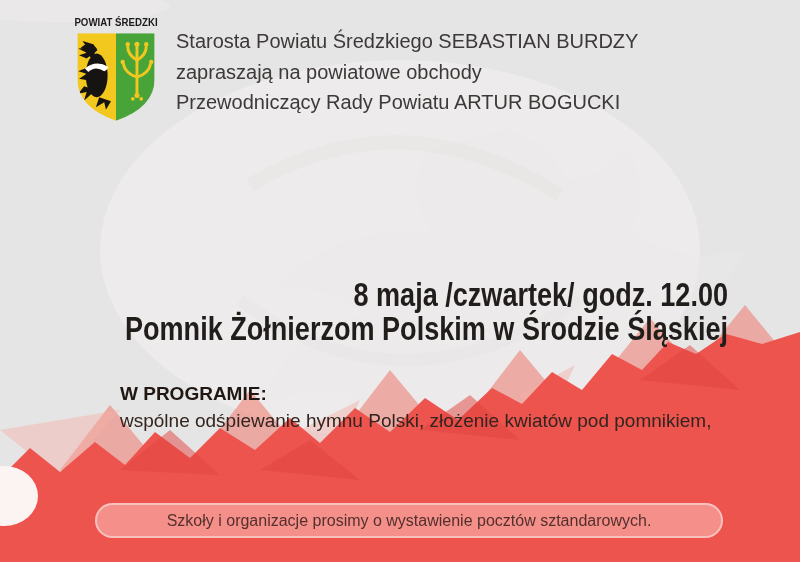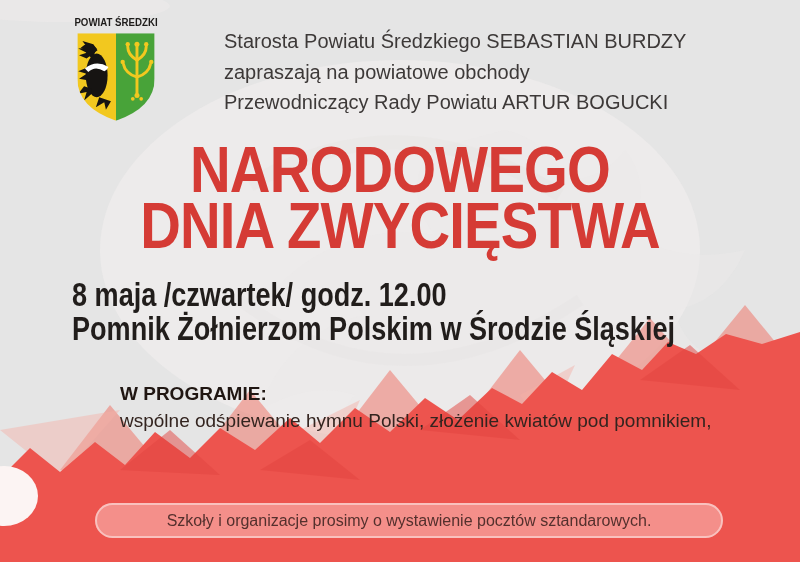--- a/index.html
+++ b/index.html
@@ -15,29 +15,29 @@
   .logo{left:64px;top:16px;width:104px;text-align:center;}
   .logo-caption{
     font-size:11px;font-weight:700;color:#1d1b1a;letter-spacing:0;
     transform:scaleX(.88);transform-origin:center;white-space:nowrap;
   }
   .logo svg{display:block;margin:2px auto 0 auto;}
 
   
   .header{left:176px;top:26px;width:520px;color:#3d3938;
     font-size:20px;line-height:30.5px;font-weight:500;}
-  .header div{white-space:nowrap;margin-left:48px;}
+  .header div{white-space:nowrap;}
 
   
   .title{left:0;top:142px;width:800px;text-align:center;color:#d53b35;
     font-weight:700;font-size:64px;line-height:56px;letter-spacing:-1px;}
   .title > div{transform:scaleX(.88);transform-origin:center;white-space:nowrap;}
 
   
-  .when{left:0;top:278px;width:800px;text-align:left;color:#211d1b;
+  .when{left:0;top:278px;width:800px;text-align:right;color:#211d1b;
     font-weight:700;font-size:33px;line-height:34px;}
   .when > div{transform:scaleX(.82);transform-origin:center;white-space:nowrap;}
 
   
   .program{left:100px;top:381px;width:640px;color:#33241f;
     font-size:19px;line-height:28.5px;margin-left:20px;}
   .program-heading{font-weight:700;color:#201612;font-size:19px;line-height:26px;}
   .program div{white-space:nowrap;}
 
   
@@ -144,24 +144,20 @@
       </g>
     </svg>
   </div>
 
   <div class="layer header">
     <div>Starosta Powiatu Średzkiego SEBASTIAN BURDZY</div>
     <div>zapraszają na powiatowe obchody</div>
     <div>Przewodniczący Rady Powiatu ARTUR BOGUCKI</div>
   </div>
 
-  <div class="layer title">
-    <div>NARODOWEGO</div>
-    <div>DNIA ZWYCIĘSTWA</div>
-  </div>
 
   <div class="layer when">
     <div>8 maja /czwartek/ godz. 12.00</div>
     <div>Pomnik Żołnierzom Polskim w Środzie Śląskiej</div>
   </div>
 
   <div class="layer program">
     <div class="program-heading">W PROGRAMIE:</div>
     <div>wspólne odśpiewanie hymnu Polski, złożenie kwiatów pod pomnikiem,</div>
   </div>

